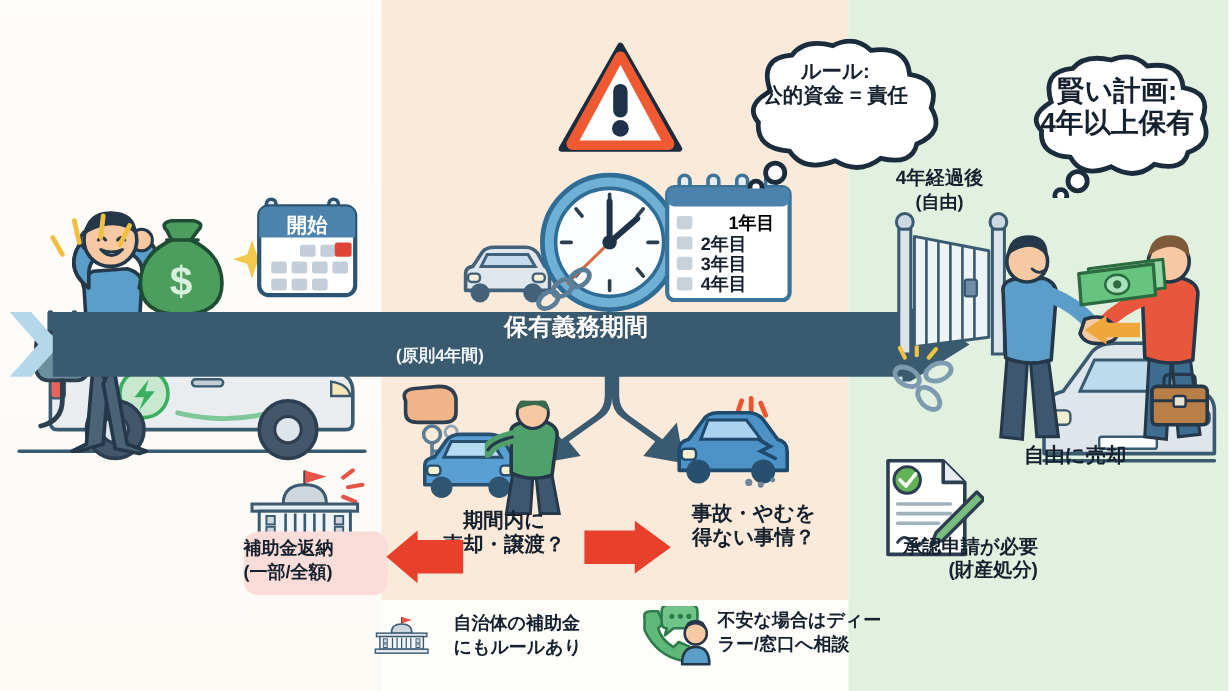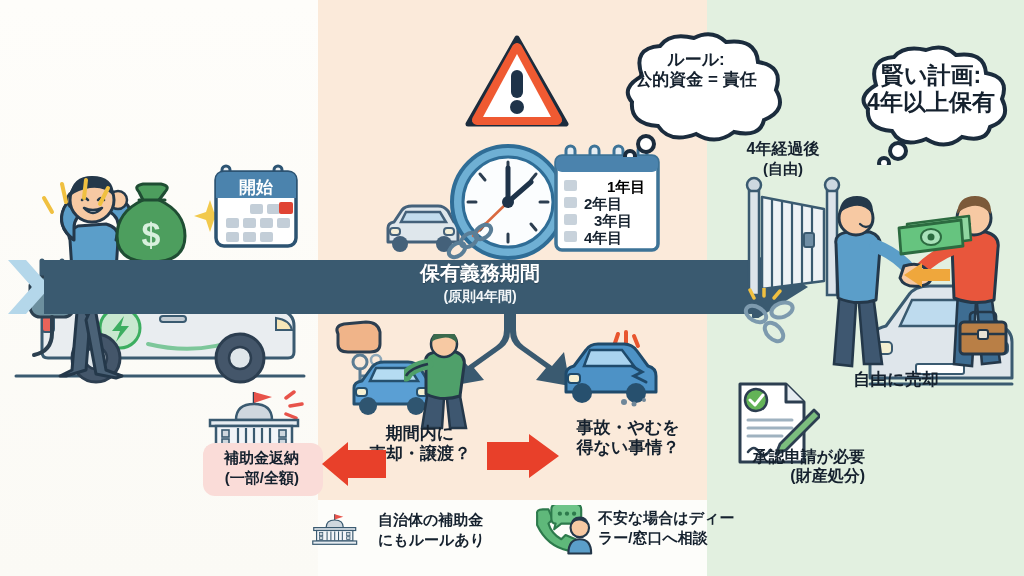--- a/index.html
+++ b/index.html
@@ -17,26 +17,26 @@
 
   .txt{position:absolute;color:#15212e;font-weight:bold;line-height:1.18;text-align:center;white-space:pre-line;}
 
   
   .art{position:absolute;}
 
   
   #banner{position:absolute;left:8px;top:256px;width:800px;height:62px;}
   #banner-label{position:absolute;left:330px;top:262px;width:300px;text-align:center;color:#fff;
      font-weight:bold;font-size:20px;line-height:1.1;text-shadow:0 1px 1px rgba(0,0,0,.25);}
-  #banner-sub{position:absolute;left:330px;top:288px;width:300px;text-align:center;color:#f2f6f8;
+  #banner-sub{position:absolute;left:330px;top:288px;width:300px;color:#f2f6f8;
      font-weight:bold;font-size:14px;}
 
   
   #refund-badge{position:absolute;left:203px;top:443px;width:120px;height:53px;border-radius:12px;background:#fadcd8;}
-  #refund-text{position:absolute;left:203px;top:448px;width:96px;text-align:right;font-size:15px;
+  #refund-text{position:absolute;left:203px;top:448px;width:96px;text-align:left;font-size:15px;
      font-weight:bold;color:#15212e;line-height:1.32;}
 
   
   .legend-text{position:absolute;font-size:15px;font-weight:bold;color:#15212e;line-height:1.3;white-space:pre-line;}
 </style>
 </head>
 <body>
 
 <div id="stage">
 
@@ -191,21 +191,21 @@
     <g fill="#c8d2db">
       <rect x="12" y="38" width="13" height="11" rx="2"></rect>
       <rect x="12" y="55" width="13" height="11" rx="2"></rect>
       <rect x="12" y="72" width="13" height="11" rx="2"></rect>
       <rect x="12" y="89" width="13" height="11" rx="2"></rect>
     </g>
   </svg>
   <div id="calendar-year-list" style="position:absolute;left:584px;top:178px;width:76px;">
     <div style="font-size:15px;font-weight:bold;color:#000000;line-height:17px;margin-left:23px;">1年目</div>
     <div style="font-size:15px;font-weight:bold;color:#15212e;line-height:17px;">2年目</div>
-    <div style="font-size:15px;font-weight:bold;color:#15212e;line-height:17px;margin-left:10px;">3年目</div>
+    <div style="font-size:15px;font-weight:bold;color:#15212e;line-height:17px;">3年目</div>
     <div style="font-size:15px;font-weight:bold;color:#15212e;line-height:17px;">4年目</div>
   </div>
 
   <svg class="art" style="left:598px;top:32px;" width="196" height="125" viewBox="0 0 196 125">
     <g fill="#fff" stroke="#1b2c3d" stroke-width="4">
       <path d="M44 44 Q34 16 62 14 Q72 0 96 6 Q114 -3 128 10 Q158 6 160 30
                Q186 34 178 58 Q190 78 166 88 Q162 106 136 100 Q118 114 98 102
                Q72 112 60 94 Q32 92 34 70 Q22 56 44 44 Z"></path>
       <circle cx="48" cy="112" r="8"></circle>
       <circle cx="32" cy="124" r="5"></circle>

